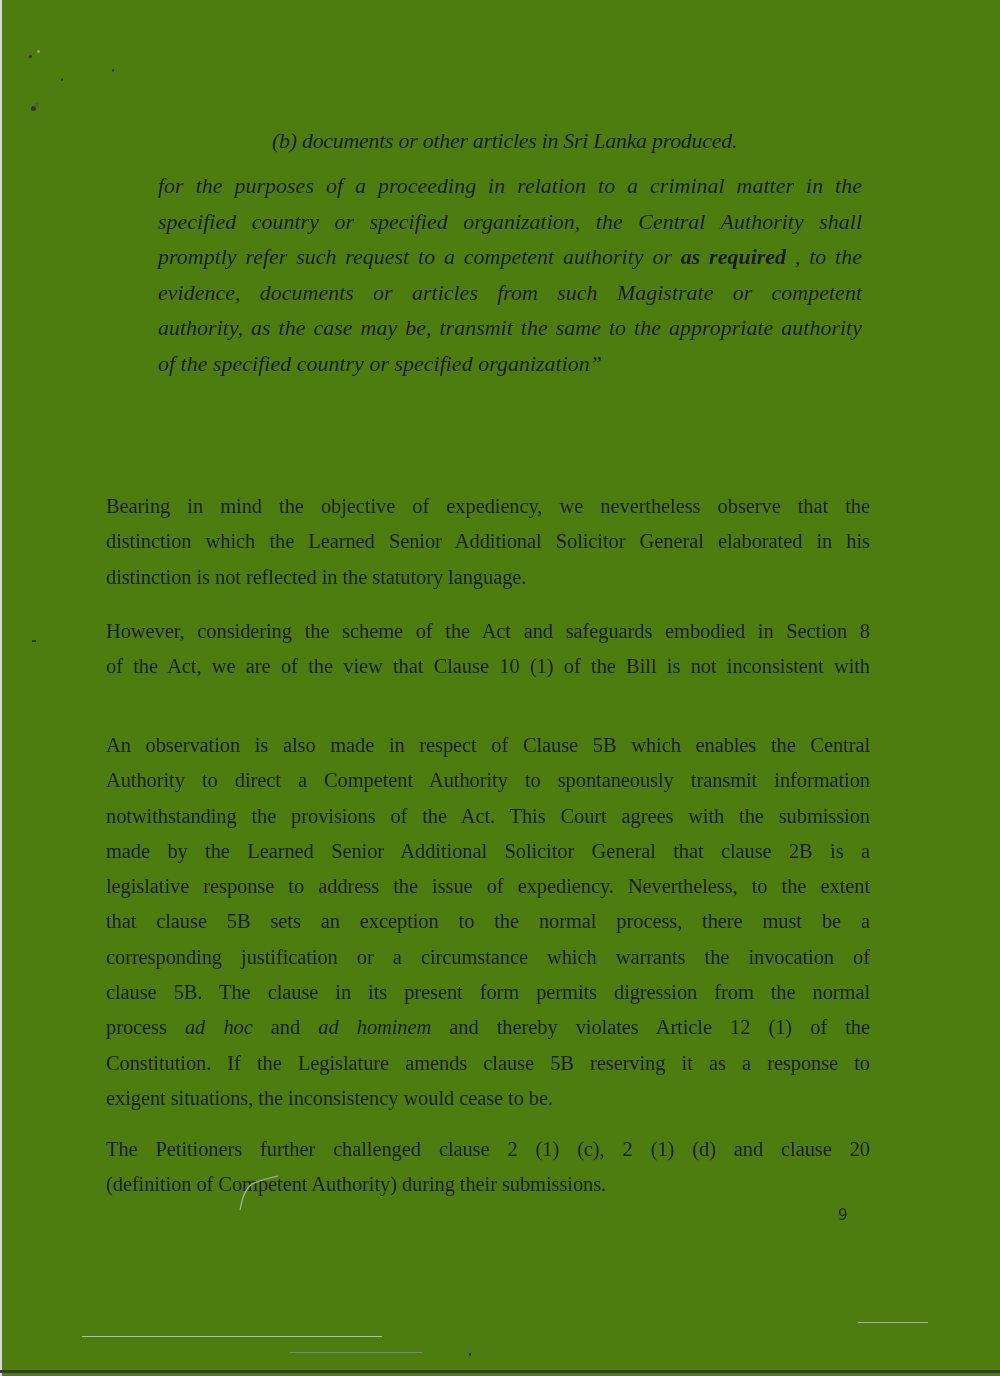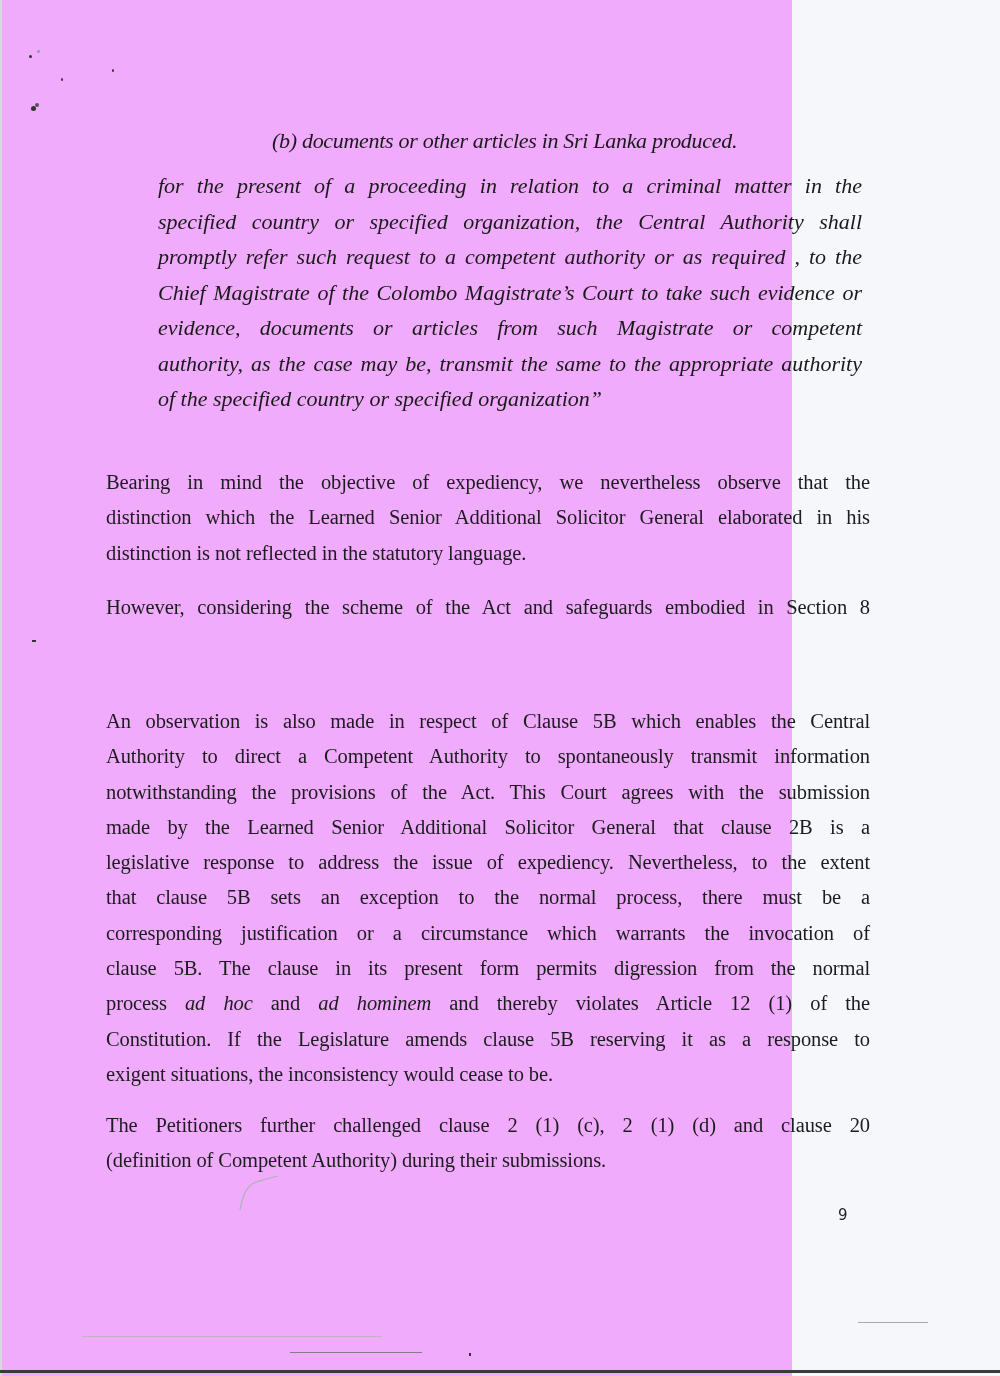--- a/index.html
+++ b/index.html
@@ -4,23 +4,23 @@
 <style>
   * { margin: 0; padding: 0; box-sizing: border-box; }
   html, body {
     width: 1000px;
     height: 1376px;
     background: #f6f7fb;
     overflow: hidden;
   }
   .page {
     position: relative;
-    width: 792px;
+    width: 1000px;
     height: 1376px;
-    background: #f0abfc;
+    background: #4d7c0f;
     color: #1c1c1e;
     font-family: "DejaVu Serif", "Liberation Serif", serif;
   }
   .quote-heading {
     position: absolute;
     left: 272px;
     top: 128px;
     font-family: "Liberation Serif", serif;
     font-style: italic;
     font-size: 22px;
@@ -42,31 +42,32 @@
   }
   .quote-block .line {
     display: block;
     text-align: justify;
     text-align-last: justify;
     white-space: nowrap;
   }
   .quote-block .line.last {
     text-align-last: left;
   }
-  .quote-block .bold { font-weight: normal; }
+  .quote-block .bold { font-weight: bold; }
 
   .para {
     position: absolute;
     left: 106px;
     width: 764px;
     font-family: "Liberation Serif", serif;
     font-size: 20.5px;
     line-height: 35.3px;
     color: #1c1c1e;
     letter-spacing: -0.1px;
+    margin-top: 24px;
   }
   .para .line {
     display: block;
     text-align: justify;
     text-align-last: justify;
     white-space: nowrap;
   }
   .para .line.last { text-align-last: left; }
   .para i { font-style: italic; }
 
@@ -120,37 +121,37 @@
   <div class="speck" style="left:37px;top:50px;width:3px;height:3px;background:#999;"></div>
   <div class="speck" style="left:61px;top:78px;width:2px;height:3px;"></div>
   <div class="speck" style="left:112px;top:69px;width:2px;height:3px;"></div>
   <div class="speck" style="left:31px;top:106px;width:5px;height:5px;"></div>
   <div class="speck" style="left:35px;top:103px;width:4px;height:4px;background:#555;"></div>
   <div class="speck" style="left:32px;top:640px;width:4px;height:2px;border-radius:0;"></div>
 
   <div class="quote-heading">(b) documents or other articles in Sri Lanka produced.</div>
 
   <div class="quote-block">
-    <span class="line">for the present of a proceeding in relation to a criminal matter in the</span>
+    <span class="line">for the purposes of a proceeding in relation to a criminal matter in the</span>
     <span class="line">specified country or specified organization, the Central Authority shall</span>
     <span class="line"><span>promptly refer such request to a competent authority or </span><span class="bold">as required</span><span> , to the</span></span>
-    <span class="line">Chief Magistrate of the Colombo Magistrate’s Court to take such evidence or</span>
     <span class="line">evidence, documents or articles from such Magistrate or competent</span>
     <span class="line">authority, as the case may be, transmit the same to the appropriate authority</span>
     <span class="line last">of the specified country or specified organization”</span>
   </div>
 
   <div class="para" id="para-1">
     <span class="line">Bearing in mind the objective of expediency, we nevertheless observe that the</span>
     <span class="line">distinction which the Learned Senior Additional Solicitor General elaborated in his</span>
     <span class="line last">distinction is not reflected in the statutory language.</span>
   </div>
 
   <div class="para" id="para-2">
     <span class="line">However, considering the scheme of the Act and safeguards embodied in Section 8</span>
+    <span class="line">of the Act, we are of the view that  Clause 10 (1) of the Bill is not inconsistent with</span>
   </div>
 
   <div class="para" id="para-3">
     <span class="line">An observation is also made in respect of Clause 5B which enables the Central</span>
     <span class="line">Authority to direct a Competent Authority to spontaneously transmit information</span>
     <span class="line">notwithstanding the provisions of the Act. This Court agrees with the submission</span>
     <span class="line">made by the Learned Senior Additional Solicitor General that clause 2B is a</span>
     <span class="line">legislative response to address the issue of expediency. Nevertheless, to the extent</span>
     <span class="line">that clause 5B sets an exception to the normal process, there must be a</span>
     <span class="line">corresponding justification or a circumstance which warrants the invocation of</span>

